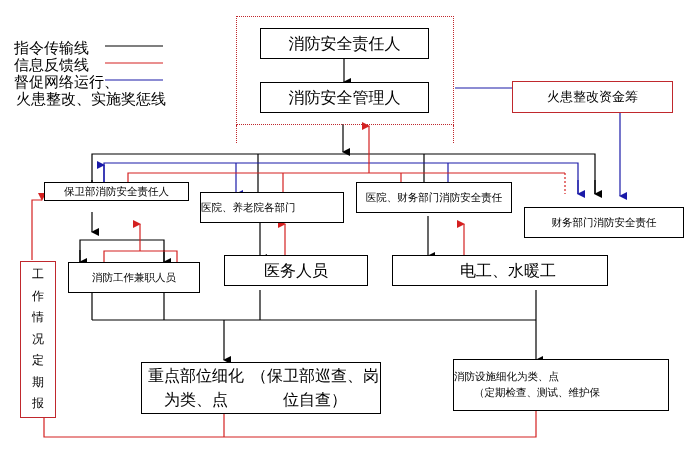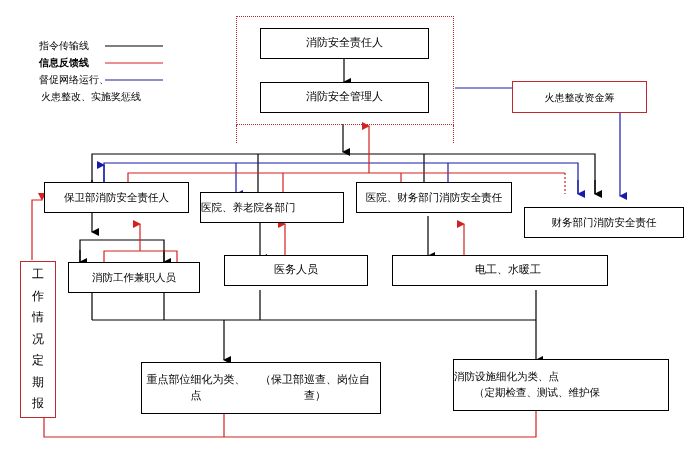--- a/index.html
+++ b/index.html
@@ -1,25 +1,25 @@
 <!DOCTYPE html>
 <html><head>
 <meta charset="utf-8">
 <style>
   html, body { margin:0; padding:0; background:#ffffff; }
   body { width:690px; height:452px; position:relative; overflow:hidden;
          font-family:"DejaVu Sans", sans-serif; color:#000; }
   #diagram { position:absolute; left:0; top:0; }
   .box { position:absolute; box-sizing:border-box; border:1.3px solid #000; background:#fff;
          display:flex; align-items:center; justify-content:center; text-align:center;
-         font-size:11px; line-height:1.5; }
+         font-size:16px; line-height:1.5; }
   .box.red { border-color:#c0282d; }
   .box.left { justify-content:flex-start; }
   .box.small { font-size:10.5px; }
-  .legend-label { position:absolute; font-size:10px; white-space:nowrap;margin-left:25px; }
+  .legend-label { position:absolute; font-size:15px; white-space:nowrap; }
   .vert { position:absolute; box-sizing:border-box; border:1.3px solid #c0282d; background:#fff;
           display:flex; flex-direction:column; align-items:center; justify-content:center;
           font-size:12px; }
   .vert span { display:block; line-height:21.5px; }
   .dotted-frame { position:absolute; box-sizing:border-box; border:1px dotted #c0282d; }
 </style>
 </head>
 <body>
 
 <svg id="diagram" width="690" height="452">
@@ -91,30 +91,30 @@
 
   <polyline points="32,260 32,200 42,200" fill="none" stroke="#d42020" stroke-width="1.2" marker-end="url(#arrR)"></polyline>
 </svg>
 
 <div class="dotted-frame" style="left:236px; top:16px; width:218px; height:109px;"></div>
 <div style="position:absolute; left:236px; top:125px; height:18px; border-left:1px dotted #c0282d;"></div>
 <div style="position:absolute; left:453px; top:125px; height:18px; border-left:1px dotted #c0282d;"></div>
 
 <div>
   <div class="legend-label" style="left:14px; top:39px;">指令传输线</div>
-  <div class="legend-label" style="left:14px; top:56px;font-weight:bold;">信息反馈线</div>
+  <div class="legend-label" style="left:14px; top:56px;">信息反馈线</div>
   <div class="legend-label" style="left:14px; top:73px;">督促网络运行、</div>
   <div class="legend-label" style="left:16px; top:90px;">火患整改、实施奖惩线</div>
 </div>
 
 <div class="box" style="left:260px; top:28px; width:169px; height:31px;">消防安全责任人</div>
 <div class="box" style="left:260px; top:82px; width:169px; height:31px;text-align:center;">消防安全管理人</div>
-<div class="box red" style="left:512px; top:81px; width:135px; height:32px; font-size:10px;">火患整改资金筹</div>
+<div class="box red" style="left:512px; top:81px; width:161px; height:32px; font-size:13px;">火患整改资金筹</div>
 
-<div class="box small" style="left:44px; top:182px; width:145px; height:31px;">保卫部消防安全责任人</div>
+<div class="box small" style="left:44px; top:182px; width:145px; height:19px;">保卫部消防安全责任人</div>
 <div class="box small left" style="left:200px; top:192px; width:144px; height:31px;">医院、养老院各部门</div>
 <div class="box small" style="left:356px; top:182px; width:156px; height:31px;">医院、财务部门消防安全责任</div>
 <div class="box small" style="left:524px; top:182px; width:160px; height:31px;margin-top:25px;">财务部门消防安全责任</div>
 
 <div class="box small" style="left:68px; top:262px; width:132px; height:31px;">消防工作兼职人员</div>
 <div class="box" style="left:224px; top:255px; width:144px; height:31px;">医务人员</div>
 <div class="box" style="left:392px; top:255px; width:216px; height:31px;padding-left:16px;">电工、水暖工</div>
 
 <div class="vert" style="left:20px; top:261px; width:36px; height:157px;">
   <span>工</span>

